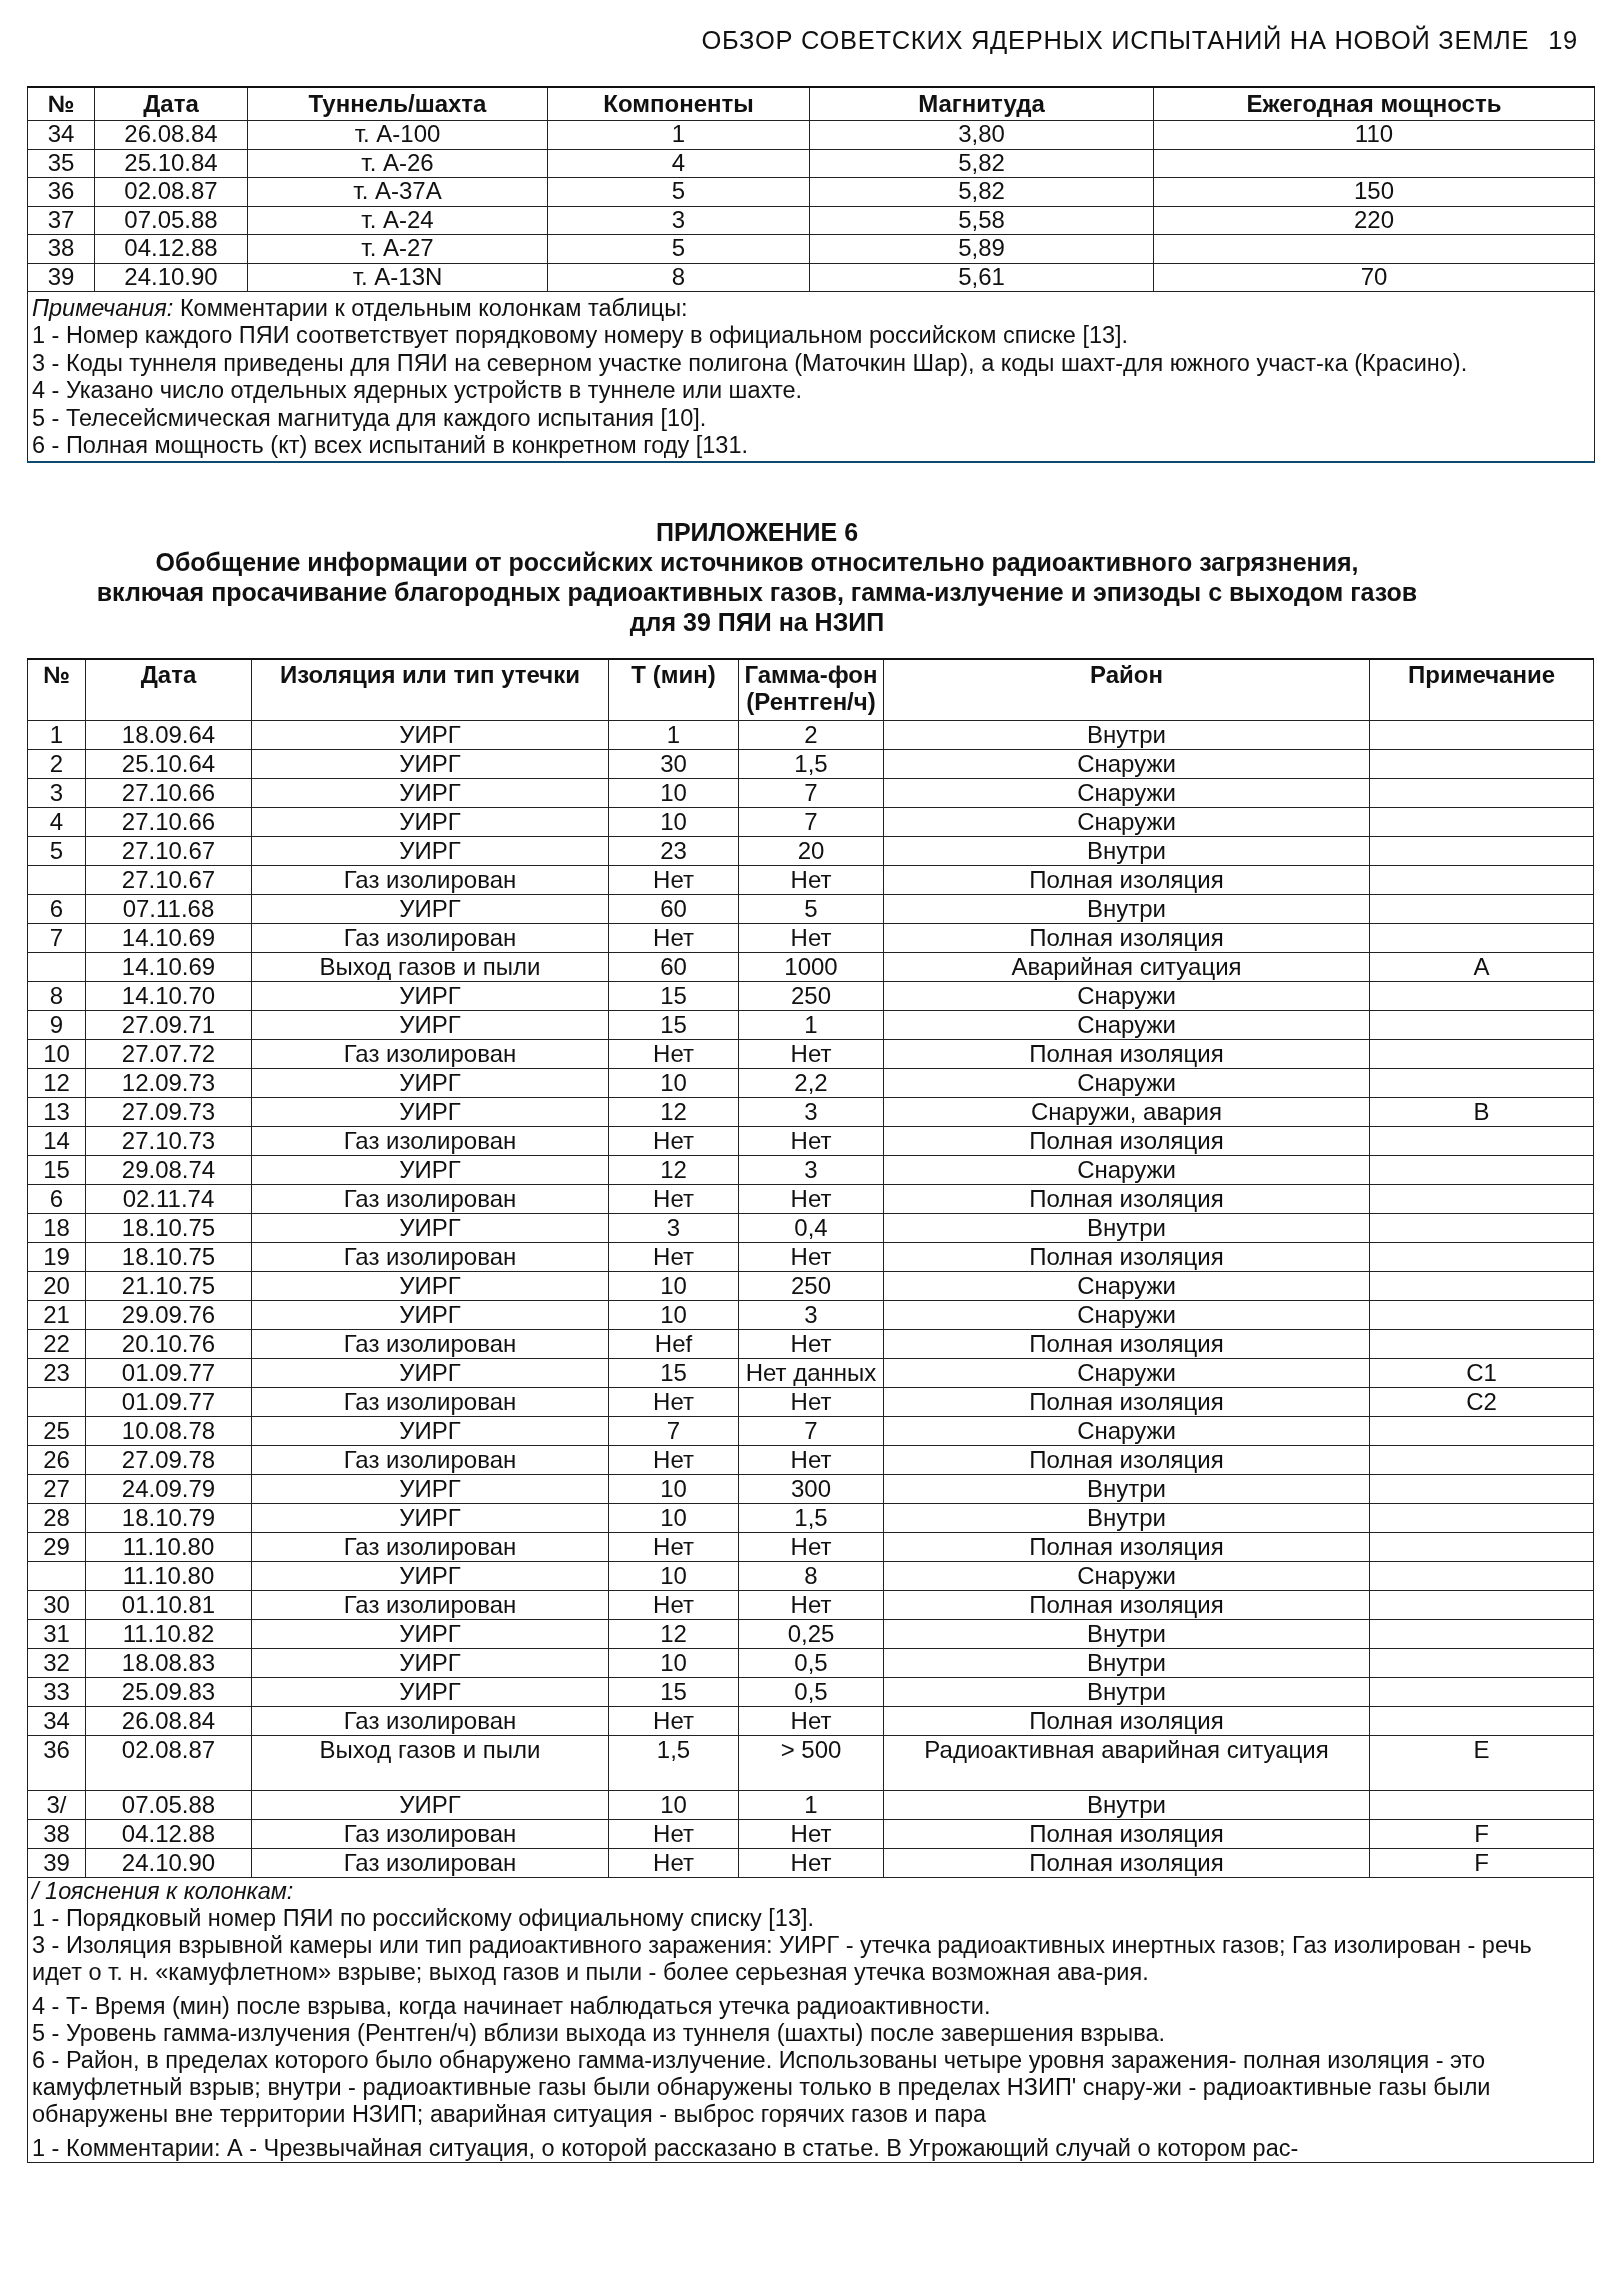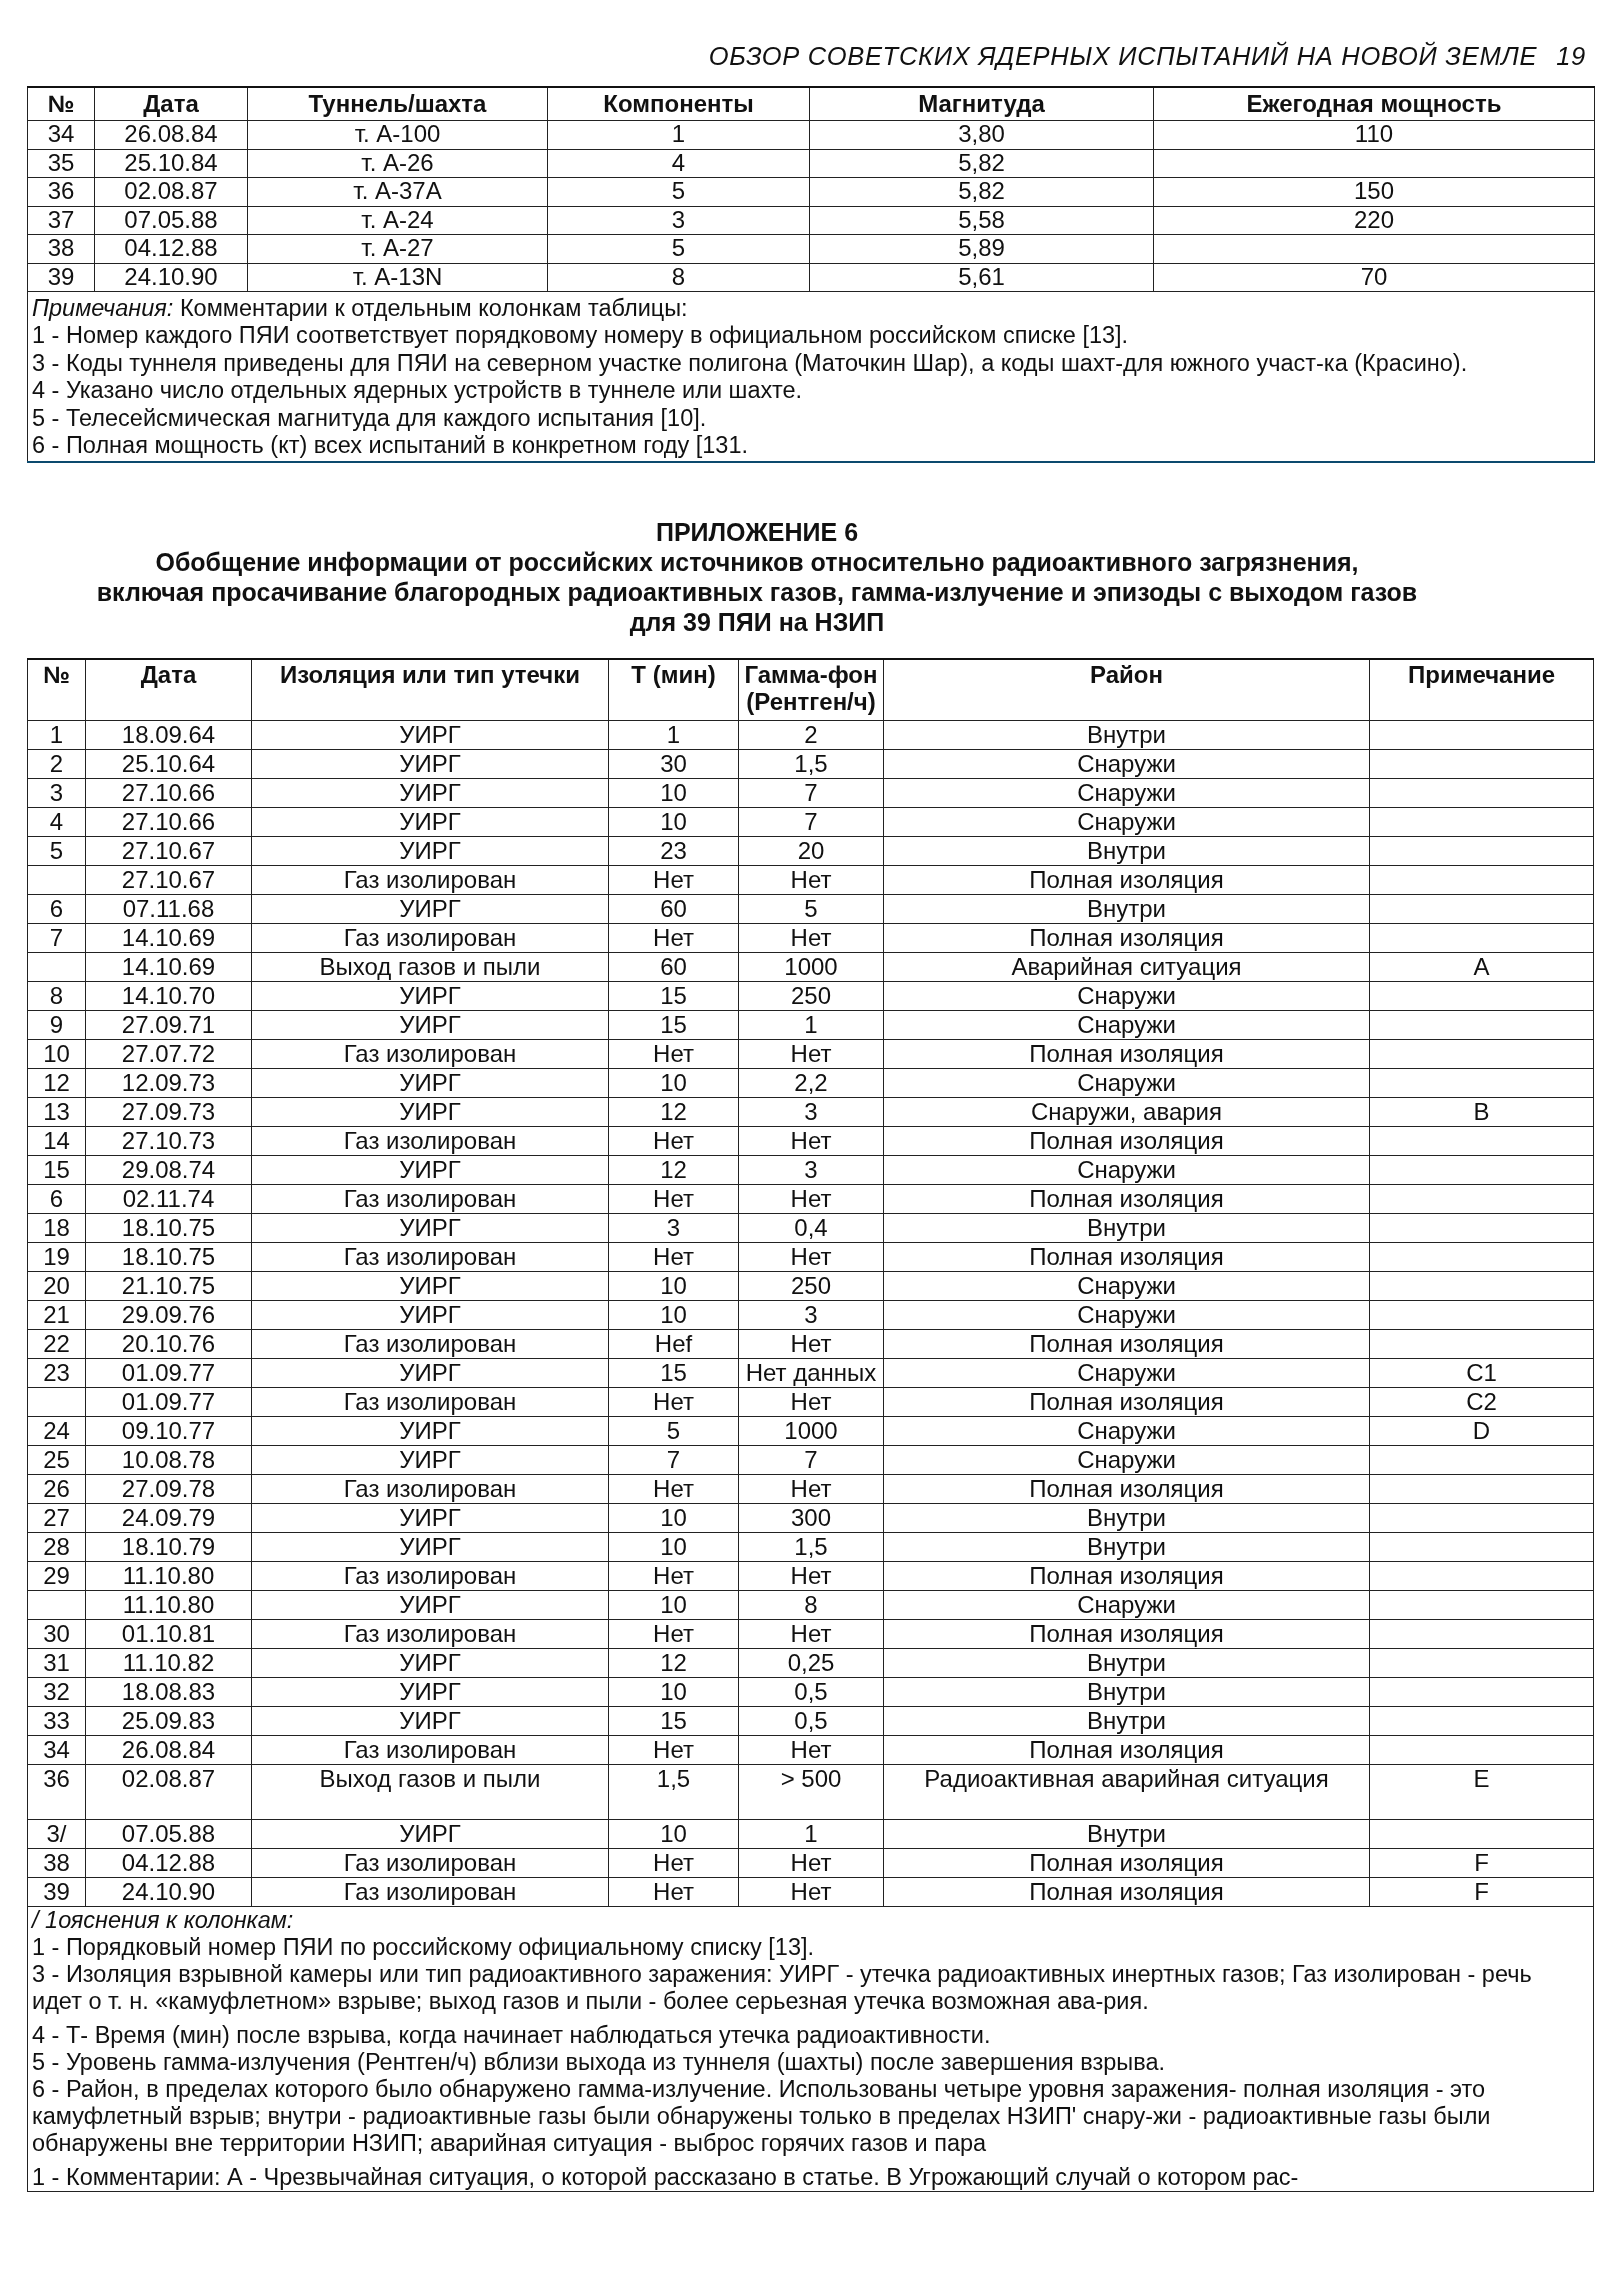--- a/index.html
+++ b/index.html
@@ -1,22 +1,22 @@
 <!DOCTYPE html>
 <html style="font-size:10.7px"><head>
 <meta charset="utf-8">
 <style>
   html, body { margin: 0; padding: 0; background: #ffffff; }
   body {
     width: 1610px; height: 2295px; position: relative; overflow: hidden;
     font-family: "Liberation Sans", sans-serif; color: #111;
   }
   .page-header {
-    position: absolute; top: 25.5px; right: 24px;
-    font-size: 25.5px; font-style: italic; letter-spacing: 0.7px; margin-top: 16px;
+    position: absolute; top: 25.5px; right: 32px;
+    font-size: 25.5px; letter-spacing: 0.7px;
   }
   .page-header .num { margin-left: 19px; }
   table { border-collapse: collapse; position: absolute; left: 27px; width: 1567px; table-layout: fixed; }
   td, th { border: 1.3px solid #222; padding: 0; text-align: center; vertical-align: top; font-weight: normal; }
   
   #t1 { top: 86px; font-size: 24px; }
   #t1 th { font-weight: bold; height: 32px; line-height: 32px; border-top: 2.7px solid #111; }
   #t1 td { height: 27.5px; line-height: 25.5px; }
   #t1 .notes { text-align: left; padding: 2.7px 4px 1.3px 4px; line-height: 27.5px; font-size: 23.5px; border-bottom: 2px solid #0c4a6e; }
   .notes-title { font-style: italic; }
@@ -364,29 +364,20 @@
       <tr>
         <td></td>
         <td>01.09.77</td>
         <td>Газ  изолирован</td>
         <td>Нет</td>
         <td>Нет</td>
         <td>Полная  изоляция</td>
         <td>C2</td>
       </tr>
       <tr>
-        <td>24</td>
-        <td>09.10.77</td>
-        <td>УИРГ</td>
-        <td>5</td>
-        <td>1000</td>
-        <td>Снаружи</td>
-        <td>D</td>
-      </tr>
-      <tr>
         <td>25</td>
         <td>10.08.78</td>
         <td>УИРГ</td>
         <td>7</td>
         <td>7</td>
         <td>Снаружи</td>
         <td></td>
       </tr>
       <tr>
         <td>26</td>

